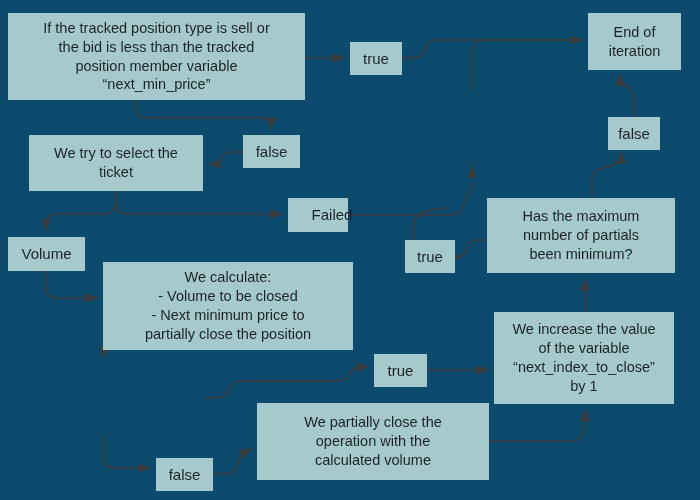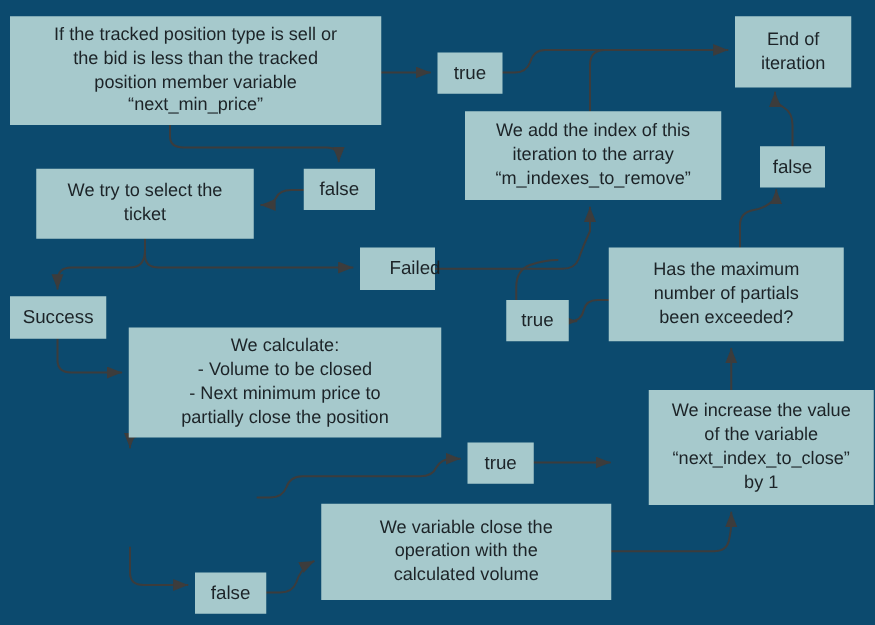--- a/index.html
+++ b/index.html
@@ -98,40 +98,37 @@
     </g>
   </svg>
 
   <div class="node n-big" style="left:8px;  top:13px;  width:297px; height:87px;">If the tracked position type is sell or
 the bid is less than the tracked
 position member variable
 “next_min_price”</div>
   <div class="node n-small" style="left:350px;top:42px;  width:52px;  height:33px;">true</div>
   <div class="node n-med" style="left:588px;top:13px;  width:93px;  height:57px;">End of
 iteration</div>
-  <div class="node n-med" style="left:372px;top:89px;  width:205px; height:71px;">We add the index of this
-iteration to the array
-“m_indexes_to_remove”</div>
   <div class="node n-small" style="left:243px;top:135px; width:57px;  height:33px;">false</div>
   <div class="node n-small" style="left:608px;top:117px; width:52px;  height:33px;">false</div>
   <div class="node n-med" style="left:29px; top:135px; width:174px; height:56px;">We try to select the
 ticket</div>
   <div class="node n-small" style="left:288px;top:198px; width:60px;  height:34px;padding-left:32px;">Failed</div>
   <div class="node n-med" style="left:487px;top:198px; width:188px; height:75px;">Has the maximum
 number of partials
-been exceeded?</div>
-  <div class="node n-small" style="left:8px;  top:237px; width:77px;  height:34px;">Success</div>
+been minimum?</div>
+  <div class="node n-small" style="left:8px;  top:237px; width:77px;  height:34px;">Volume</div>
   <div class="node n-small" style="left:405px;top:240px; width:50px;  height:33px;">true</div>
   <div class="node n-med" style="left:103px;top:238px; width:250px; height:88px;margin-top:24px;">We calculate:
 - Volume to be closed
 - Next minimum price to
 partially close the position</div>
-  <div class="node n-med" style="left:519px;top:312px; width:180px; height:92px;">We increase the value
+  <div class="node n-med" style="left:494px;top:312px; width:180px; height:92px;">We increase the value
 of the variable
 “next_index_to_close”
 by 1</div>
   <div class="node n-small" style="left:374px;top:354px; width:53px;  height:33px;">true</div>
-  <div class="node n-med" style="left:257px;top:403px; width:232px; height:77px;">We variable close the
+  <div class="node n-med" style="left:257px;top:403px; width:232px; height:77px;">We partially close the
 operation with the
 calculated volume</div>
   <div class="node n-small" style="left:156px;top:458px; width:57px;  height:33px;">false</div>
 
 </div>
 
 </body></html>

